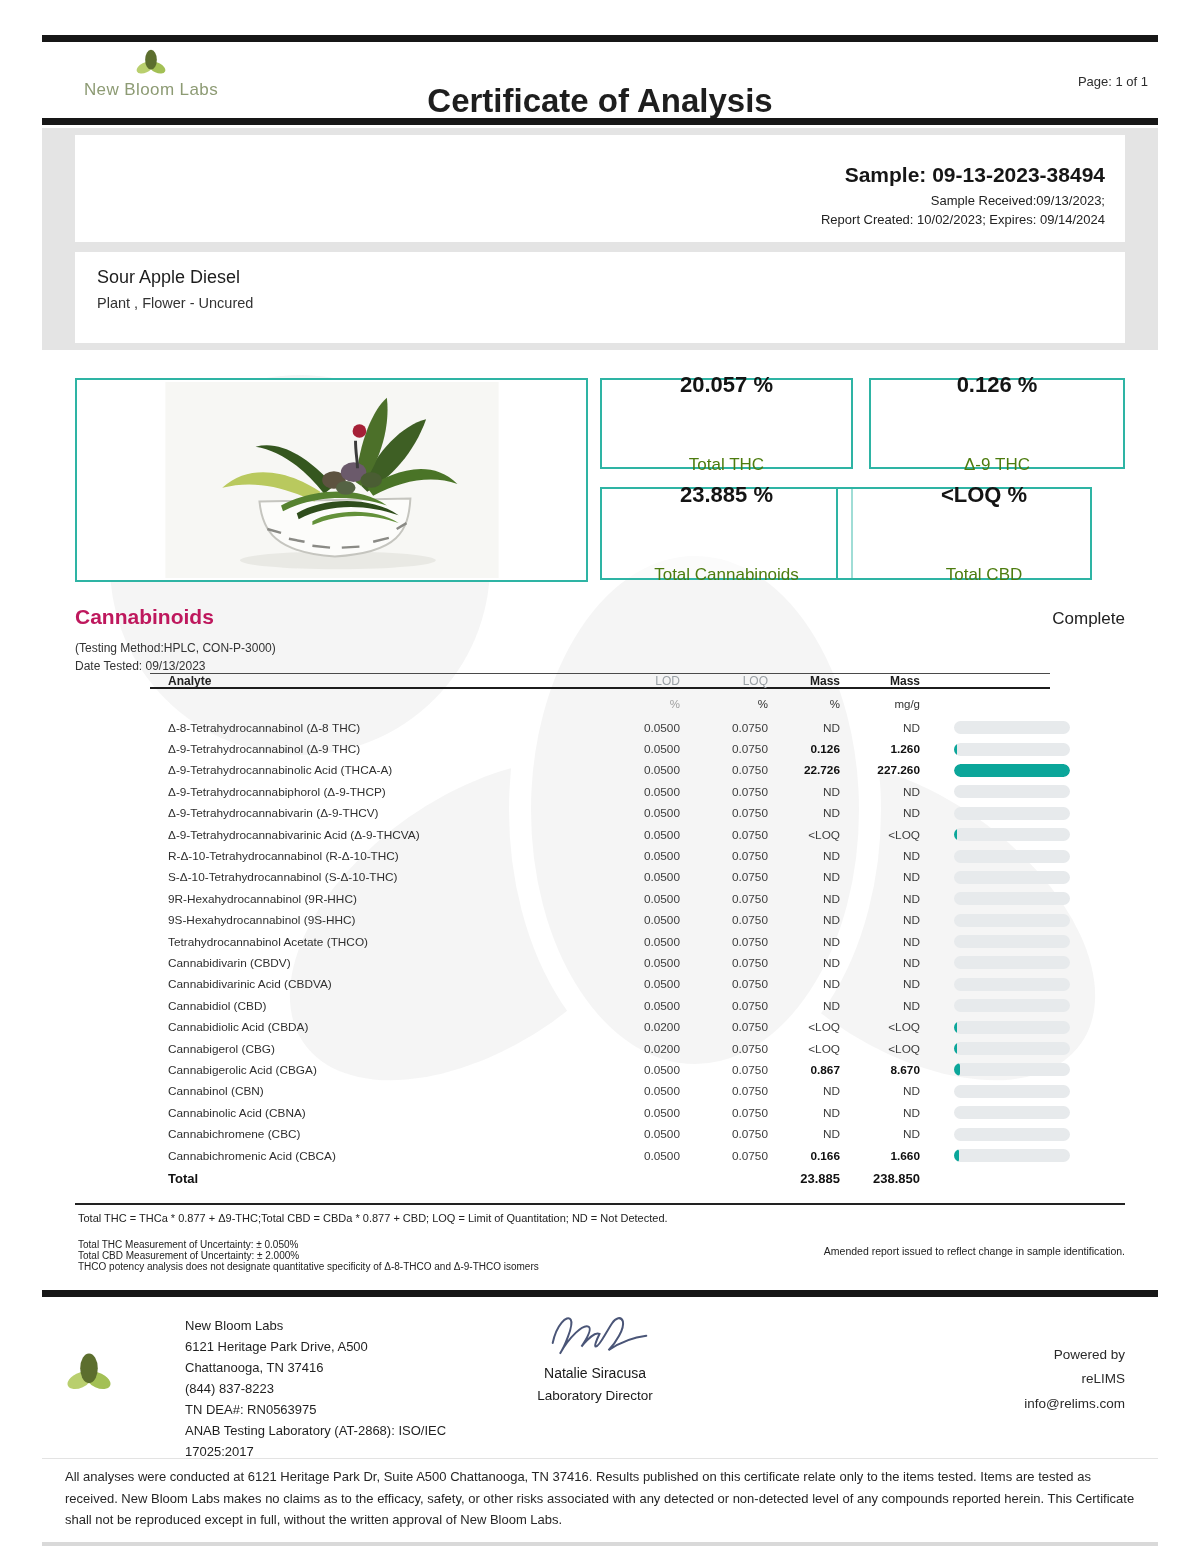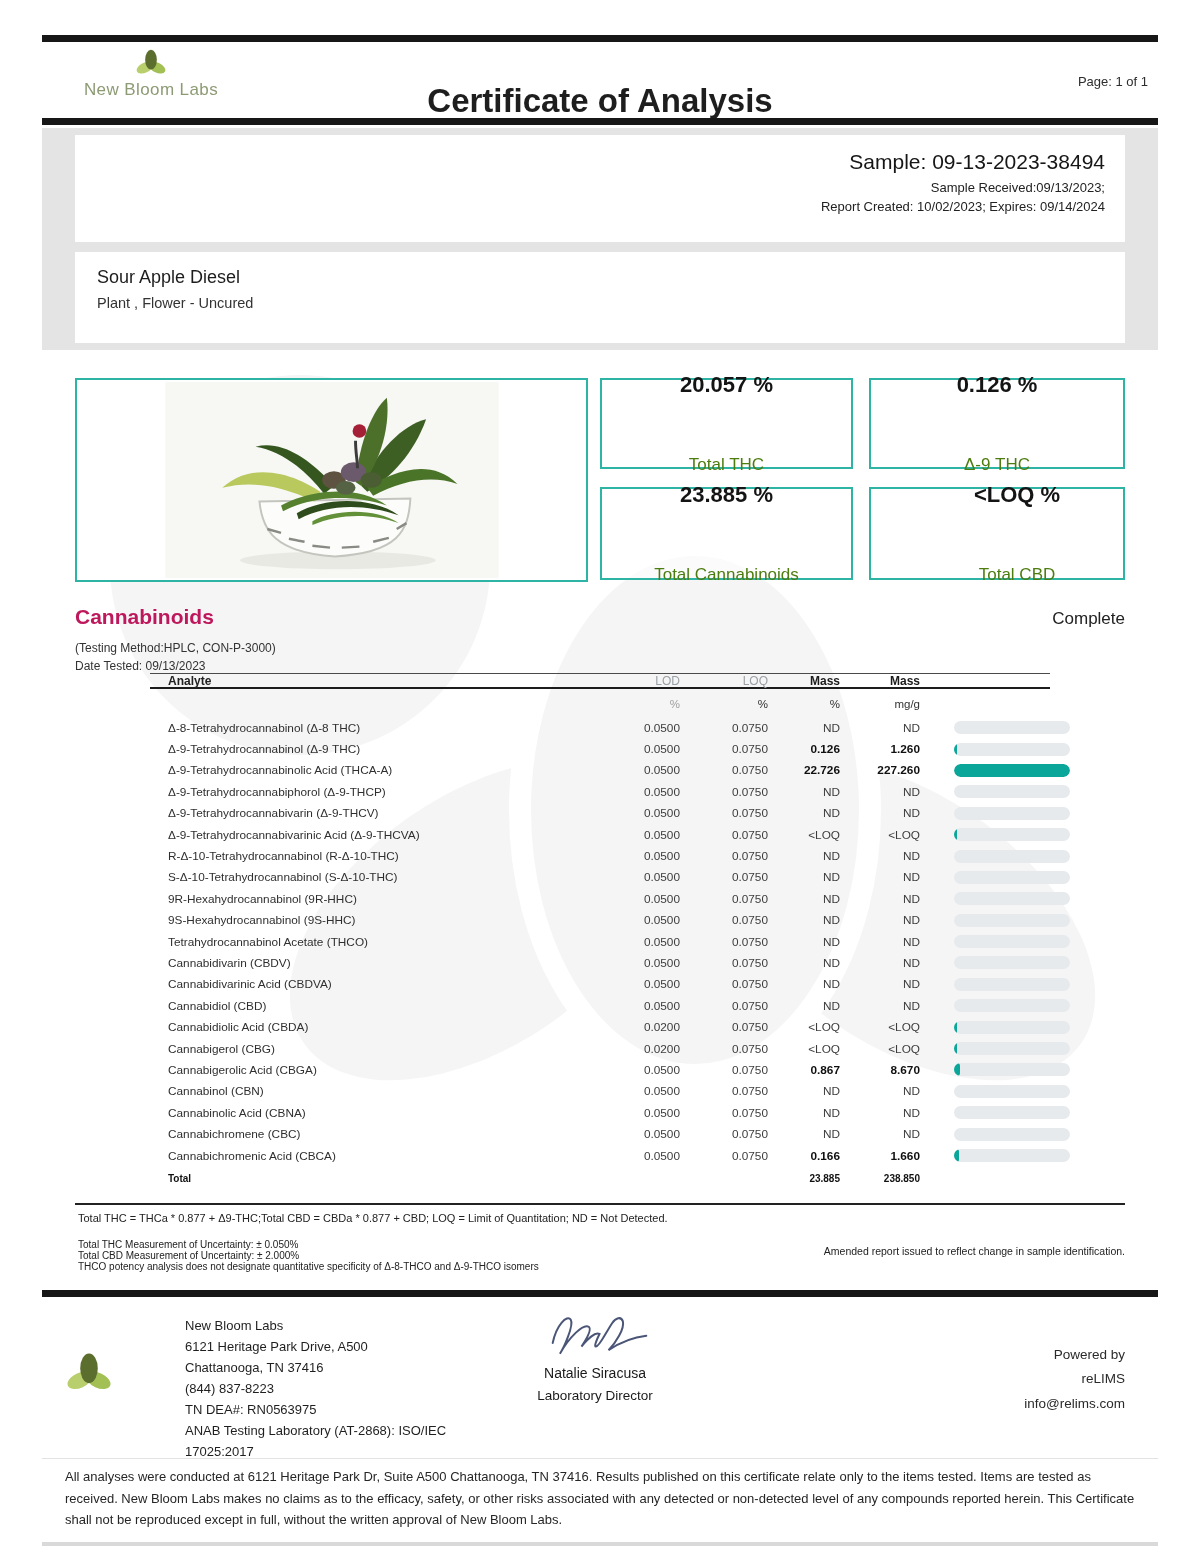--- a/index.html
+++ b/index.html
@@ -19,35 +19,35 @@
 
   .header-content { left:42px; top:42px; width:1116px; height:76px; }
   .logo-block { position:absolute; left:24px; top:6px; width:170px; text-align:center; }
   .logo-text { font-size:17px; color:#8d9b74; letter-spacing:0.4px; margin-top:1px; }
   .coa-title { position:absolute; left:0; right:0; top:13px; text-align:center; font-size:33px; font-weight:600; color:#1e1e1e;margin-top:27px; }
   .page-num { position:absolute; right:10px; top:32px; font-size:13px; color:#2d2d2d; }
 
   
   .gray-band { left:42px; top:128px; width:1116px; height:222px; background:#e4e4e4; }
   .sample-box { position:absolute; left:33px; top:7px; width:1050px; height:107px; background:#ffffff; text-align:right; padding:15px 20px 0 0; }
-  .sample-id { font-size:21px; font-weight:400; color:#161616; }
+  .sample-id { font-size:21px; font-weight:700; color:#161616;margin-top:13px; }
   .sample-line { font-size:13px; color:#222222; margin-top:6px; }
   .sample-line2 { font-size:13px; color:#222222; margin-top:4px; }
   .product-box { position:absolute; left:33px; top:124px; width:1050px; height:91px; background:#ffffff; padding:15px 0 0 22px; }
   .product-name { font-size:18px; color:#1d1d1d; }
   .product-type { font-size:14.5px; color:#333333; margin-top:7px; }
 
   
   .summary { left:42px; top:360px; width:1116px; height:235px; }
   .photo-box { position:absolute; left:33px; top:18px; width:513px; height:204px; border:2px solid #2eb4a4; background:#ffffff; display:flex; align-items:center; justify-content:center; }
   .sum-box { position:absolute; border:2px solid #2eb4a4; background:rgba(255,255,255,0.55); display:flex; flex-direction:column; align-items:center; justify-content:center; gap:11px; }
   .sb-tl { left:558px; top:18px;  width:253px; height:91px; }
   .sb-tr { left:827px; top:18px;  width:256px; height:91px; }
   .sb-bl { left:558px; top:127px; width:253px; height:93px; }
-  .sb-br { left:827px; top:127px; width:256px; height:93px;padding-left:40px; }
+  .sb-br { left:794px; top:127px; width:256px; height:93px;padding-left:40px; }
   .sum-value { font-size:22px; font-weight:700; color:#141414; }
   .sum-label { font-size:17px; color:#4d7c0f;margin-top:46px; }
 
   
   .cann { left:42px; top:595px; width:1116px; height:695px; }
   .cann-title { position:absolute; left:33px; top:10px; font-size:21px; font-weight:700; color:#be185d; }
   .cann-status { position:absolute; right:33px; top:14px; font-size:17px; color:#222222; }
   .cann-method { position:absolute; left:33px; top:46px; font-size:12px; color:#333333; }
   .cann-date { position:absolute; left:33px; top:64px; font-size:12px; color:#333333; }
 
@@ -61,21 +61,21 @@
   .u-gray { text-align:right; color:#a0a0a0; }
   .u-dark { text-align:right; color:#333333; }
   .trow { height:21.4px; align-items:center; font-size:11.8px; color:#2f2f2f; }
   .c-analyte { padding-left:18px; white-space:nowrap; }
   .c-num { text-align:right; color:#3c3c3c; }
   .c-mass { color:#3c3c3c; }
   .c-mass.bold { font-weight:700; color:#101010; }
   .c-bar { padding-left:34px; }
   .bar-track { width:116px; height:13px; background:#e7eaec; border-radius:7px; overflow:hidden; }
   .bar-fill { height:100%; background:#0ba69a; border-radius:7px; }
-  .trow-total { height:24px; align-items:center; font-size:10px; font-weight:700; color:#111111; }
+  .trow-total { height:24px; align-items:center; font-size:13px; font-weight:700; color:#111111; }
 
   .table-bottom-line { position:absolute; left:33px; top:608px; width:1050px; height:2px; background:#222222; }
   .footnote-main { position:absolute; left:36px; top:617px; font-size:11px; color:#222222; }
   .footnotes { position:absolute; left:36px; top:644px; font-size:10px; line-height:11px; color:#222222; }
   .amended { position:absolute; right:33px; top:650px; font-size:10.5px; color:#222222; }
 
   
   .footer { left:42px; top:1297px; width:1116px; height:158px; }
   .foot-icon { position:absolute; left:20px; top:52px; }
   .lab-info { position:absolute; left:143px; top:18px; width:270px; font-size:13px; color:#1f1f1f; line-height:1.62; }

